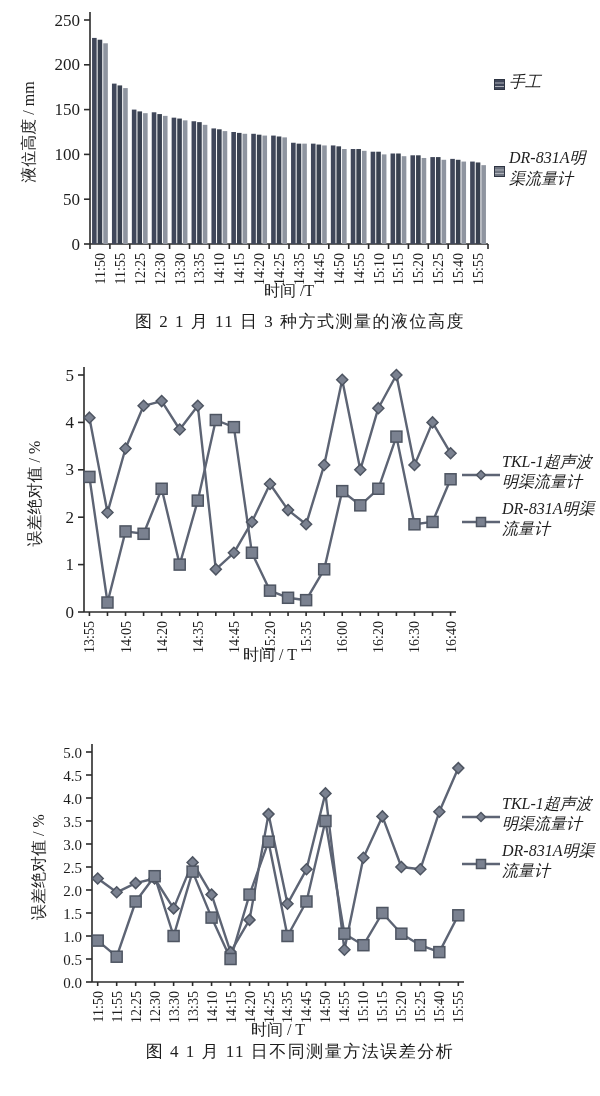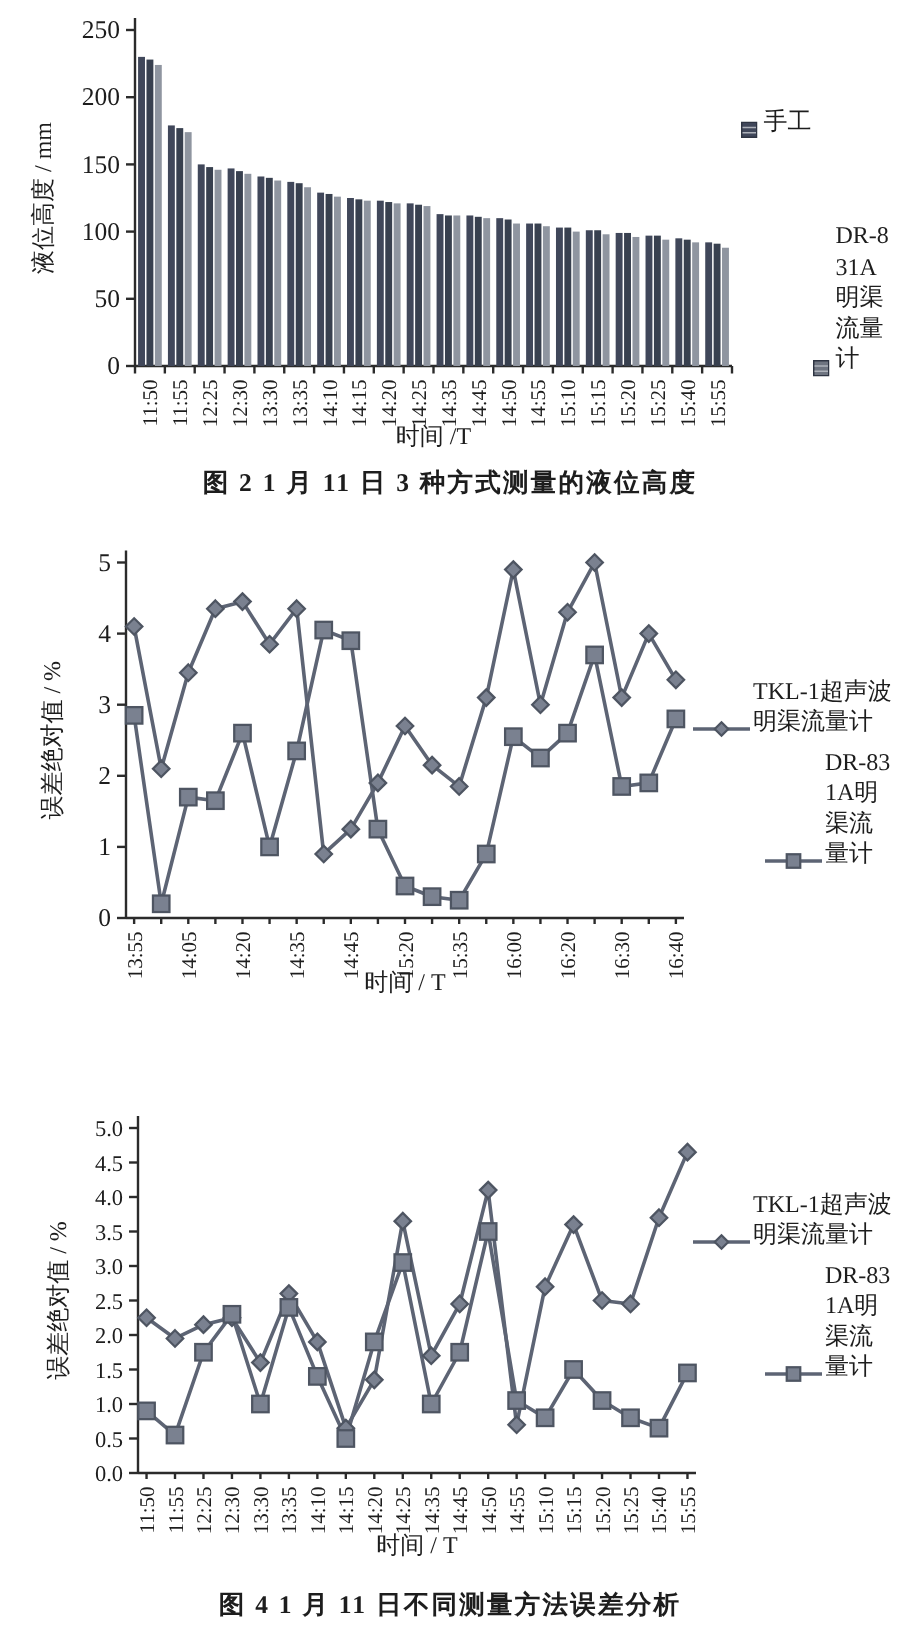--- a/index.html
+++ b/index.html
@@ -15,31 +15,31 @@
   svg text{font-family:"Liberation Serif", serif;fill:#1d1d1d;}
   .ax{stroke:#2b2b2b;stroke-width:1.6;fill:none;}
   .ytick{font-size:17px;text-anchor:end;}
   .ytick-sm{font-size:15px;text-anchor:end;}
   .xtick{font-size:14px;text-anchor:end;}
   .alabel{font-size:16px;text-anchor:middle;}
   .series-line{fill:none;stroke:#5d6474;stroke-width:2.4;stroke-linejoin:round;}
   .mk{fill:#7a8190;stroke:#4e5562;stroke-width:1.5;}
   .caption{
     position:absolute;left:0;width:100%;text-align:center;
-    font-weight:bold;font-size:17px;letter-spacing:1.5px;
+    font-weight:normal;font-size:17px;letter-spacing:1.5px;
   }
   #fig2-block .caption{top:306px;}
   #fig3-block .caption{top:334px;}
-  #fig4-block .caption{top:330px;}
+  #fig4-block .caption{top:312px;}
   .legend{position:absolute;font-size:16px;line-height:1.28;}
   #legend-fig2{left:494px;top:68px;width:104px;}
   #legend-fig3{left:462px;top:100px;width:134px;}
   #legend-fig4{left:462px;top:66px;width:134px;}
-  .lg-entry{display:flex;align-items:flex-end;}
-  .lg-entry + .lg-entry{margin-top:6px;margin-left:48px;}
+  .lg-entry{display:flex;align-items:center;font-style:italic;}
+  .lg-entry + .lg-entry{margin-top:6px;}
   #legend-fig2 .lg-entry + .lg-entry{margin-top:56px;}
   .lg-marker{flex:0 0 auto;margin-top:5px;margin-right:2px;}
   .lg-swatch{flex:0 0 auto;margin-top:5px;margin-right:4px;}
   .lg-text{word-break:break-all;}
 </style>
 </head>
 <body>
 
 <div>
 

